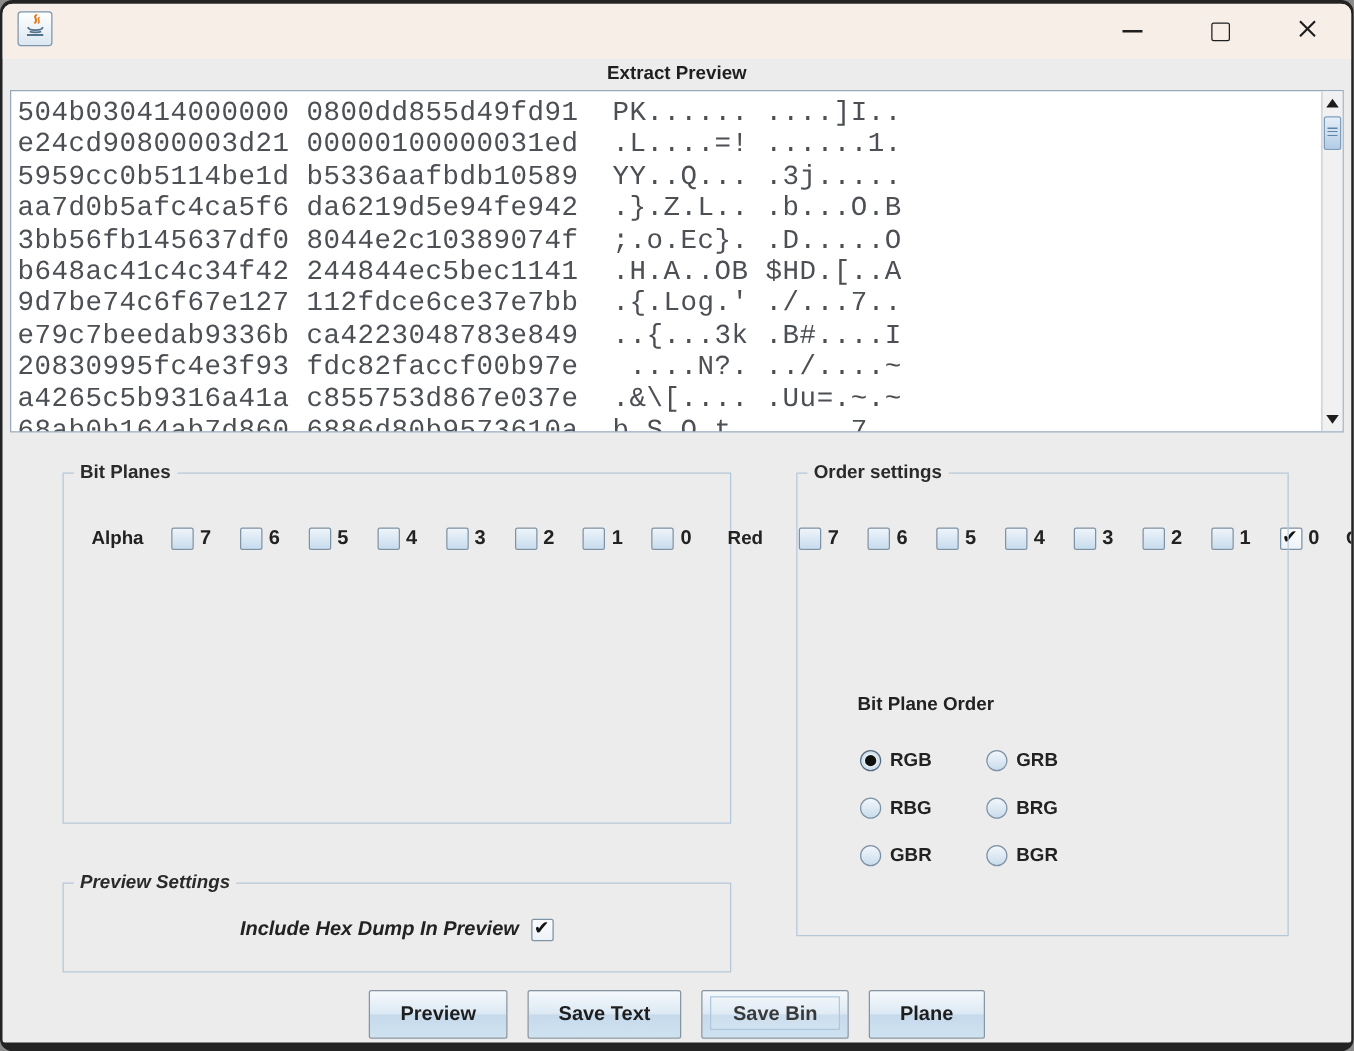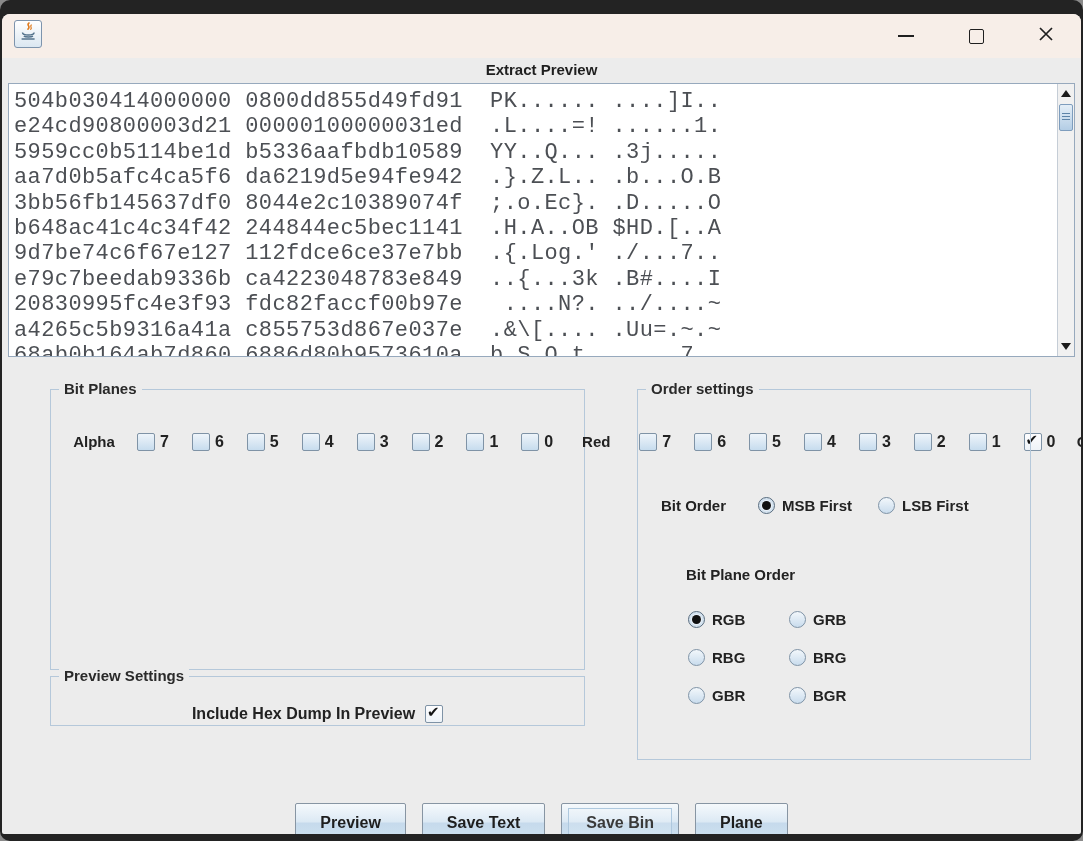--- a/index.html
+++ b/index.html
@@ -1,17 +1,17 @@
 <!DOCTYPE html>
 <html><head>
 <meta charset="utf-8">
 <style>
   html,body{margin:0;padding:0;background:#8a8a8a;}
   body{width:1083px;height:841px;position:relative;font-family:"Liberation Sans",sans-serif;overflow:hidden;}
-  .frame{position:absolute;inset:0;background:#232323;border-radius:10px;padding:14px 2px 7px 2px;box-sizing:border-box;}
+  .frame{position:absolute;inset:0;background:#232323;border-radius:10px;padding:3px 2px 7px 2px;box-sizing:border-box;}
   .window{position:relative;width:100%;height:100%;background:#ececec;border-radius:8px 8px 2px 2px;overflow:hidden;}
 
   
   .titlebar{position:absolute;left:0;top:0;right:0;height:44px;background:#f7eee8;display:flex;align-items:center;}
   .app-icon-btn{position:absolute;left:12px;top:6px;width:28px;height:28px;border:1px solid #7d94ad;border-radius:3px;
     background:linear-gradient(180deg,#ffffff,#dbe7f1);display:flex;align-items:center;justify-content:center;box-sizing:border-box;}
   .win-controls{position:absolute;right:0;top:0;height:44px;display:flex;}
   .win-btn{width:70px;height:44px;display:flex;align-items:center;justify-content:center;}
   .glyph-min{width:16px;height:0;border-top:2px solid #1f1f1f;}
   .glyph-max{width:13px;height:13px;border:1.8px solid #1f1f1f;border-radius:2px;}
@@ -34,21 +34,21 @@
   .sb-thumb{position:absolute;left:1px;top:20px;width:14px;height:27px;border:1px solid #7e9dbd;border-radius:2px;
     background:linear-gradient(180deg,#e4eef7,#b3cde5);box-sizing:border-box;}
   .sb-thumb::after{content:"";position:absolute;left:2px;right:2px;top:8px;height:8px;
     background:repeating-linear-gradient(180deg,#5c83a8 0 1px,transparent 1px 3px);}
 
   
   .group{position:absolute;border:1px solid #b5c8da;box-sizing:border-box;}
   .group-title{position:absolute;top:-10px;left:8px;background:#ececec;padding:0 5px;font-weight:bold;font-size:15px;color:#2a2a2a;white-space:nowrap;}
   .g-bitplanes{left:48px;top:375px;width:535px;height:281px;}
   .g-order{left:635px;top:375px;width:394px;height:371px;}
-  .g-preview{left:48px;top:662px;width:535px;height:50px;}
+  .g-preview{left:48px;top:703px;width:535px;height:72px;font-style:italic;}
 
   
   .cb{width:18px;height:18px;border:1px solid #7f93a6;border-radius:2px;box-sizing:border-box;
     background:linear-gradient(180deg,#eef4fa,#c7dcee);position:relative;flex:none;}
   .cb.checked{background:linear-gradient(180deg,#fdfdfe,#eef3f8);}
   .cb.checked::after{content:"✔";position:absolute;left:1px;top:-3px;font-size:15px;font-weight:bold;color:#141414;
     font-family:"DejaVu Sans",sans-serif;}
   .radio{width:17px;height:17px;border:1px solid #7f93a6;border-radius:50%;box-sizing:border-box;
     background:linear-gradient(180deg,#f2f7fb,#c9dced);position:relative;flex:none;}
   .radio.selected{border-color:#56avoid;}
@@ -297,33 +297,20 @@
               </span>
             </div>
           </div>
         </div>
     </div>
 
     <div class="group g-order">
       <span class="group-title">Order settings</span>
 
 
-      <div class="os-row" style="top:103px;">
-        <span class="os-caption">Bit Order</span>
-        <span class="js-opts" style="display: flex;">
-            <span class="opt">
-              <span class="radio selected"></span>
-              <span class="opt-label">MSB First</span>
-            </span>
-            <span class="opt">
-              <span class="radio"></span>
-              <span class="opt-label">LSB First</span>
-            </span>
-          </span>
-      </div>
 
       <span class="bpo-caption">Bit Plane Order</span>
       <div class="bpo-grid js-opts">
           <span class="opt">
             <span class="radio selected"></span>
             <span class="opt-label">RGB</span>
           </span>
           <span class="opt">
             <span class="radio"></span>
             <span class="opt-label">GRB</span>

